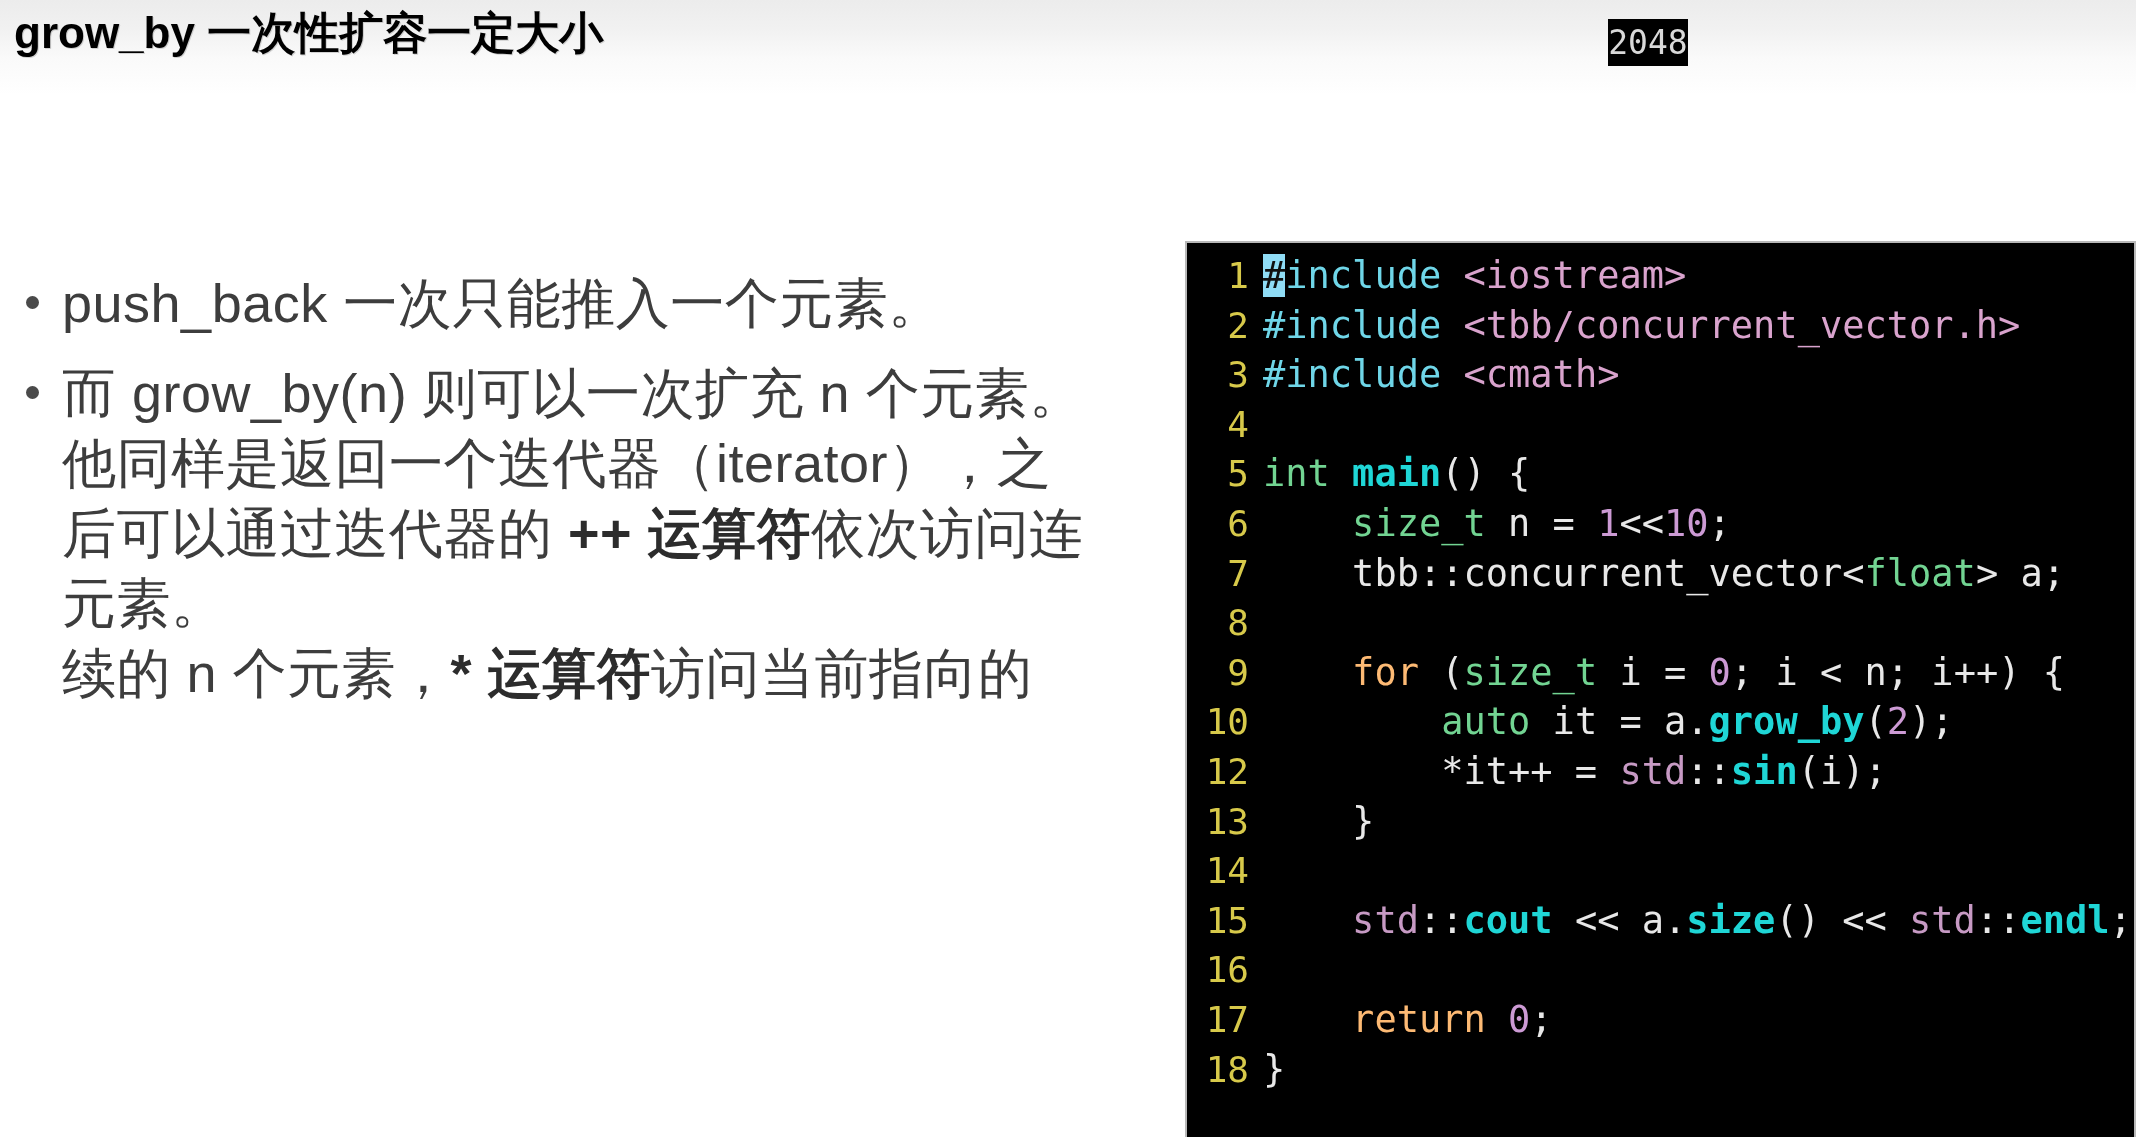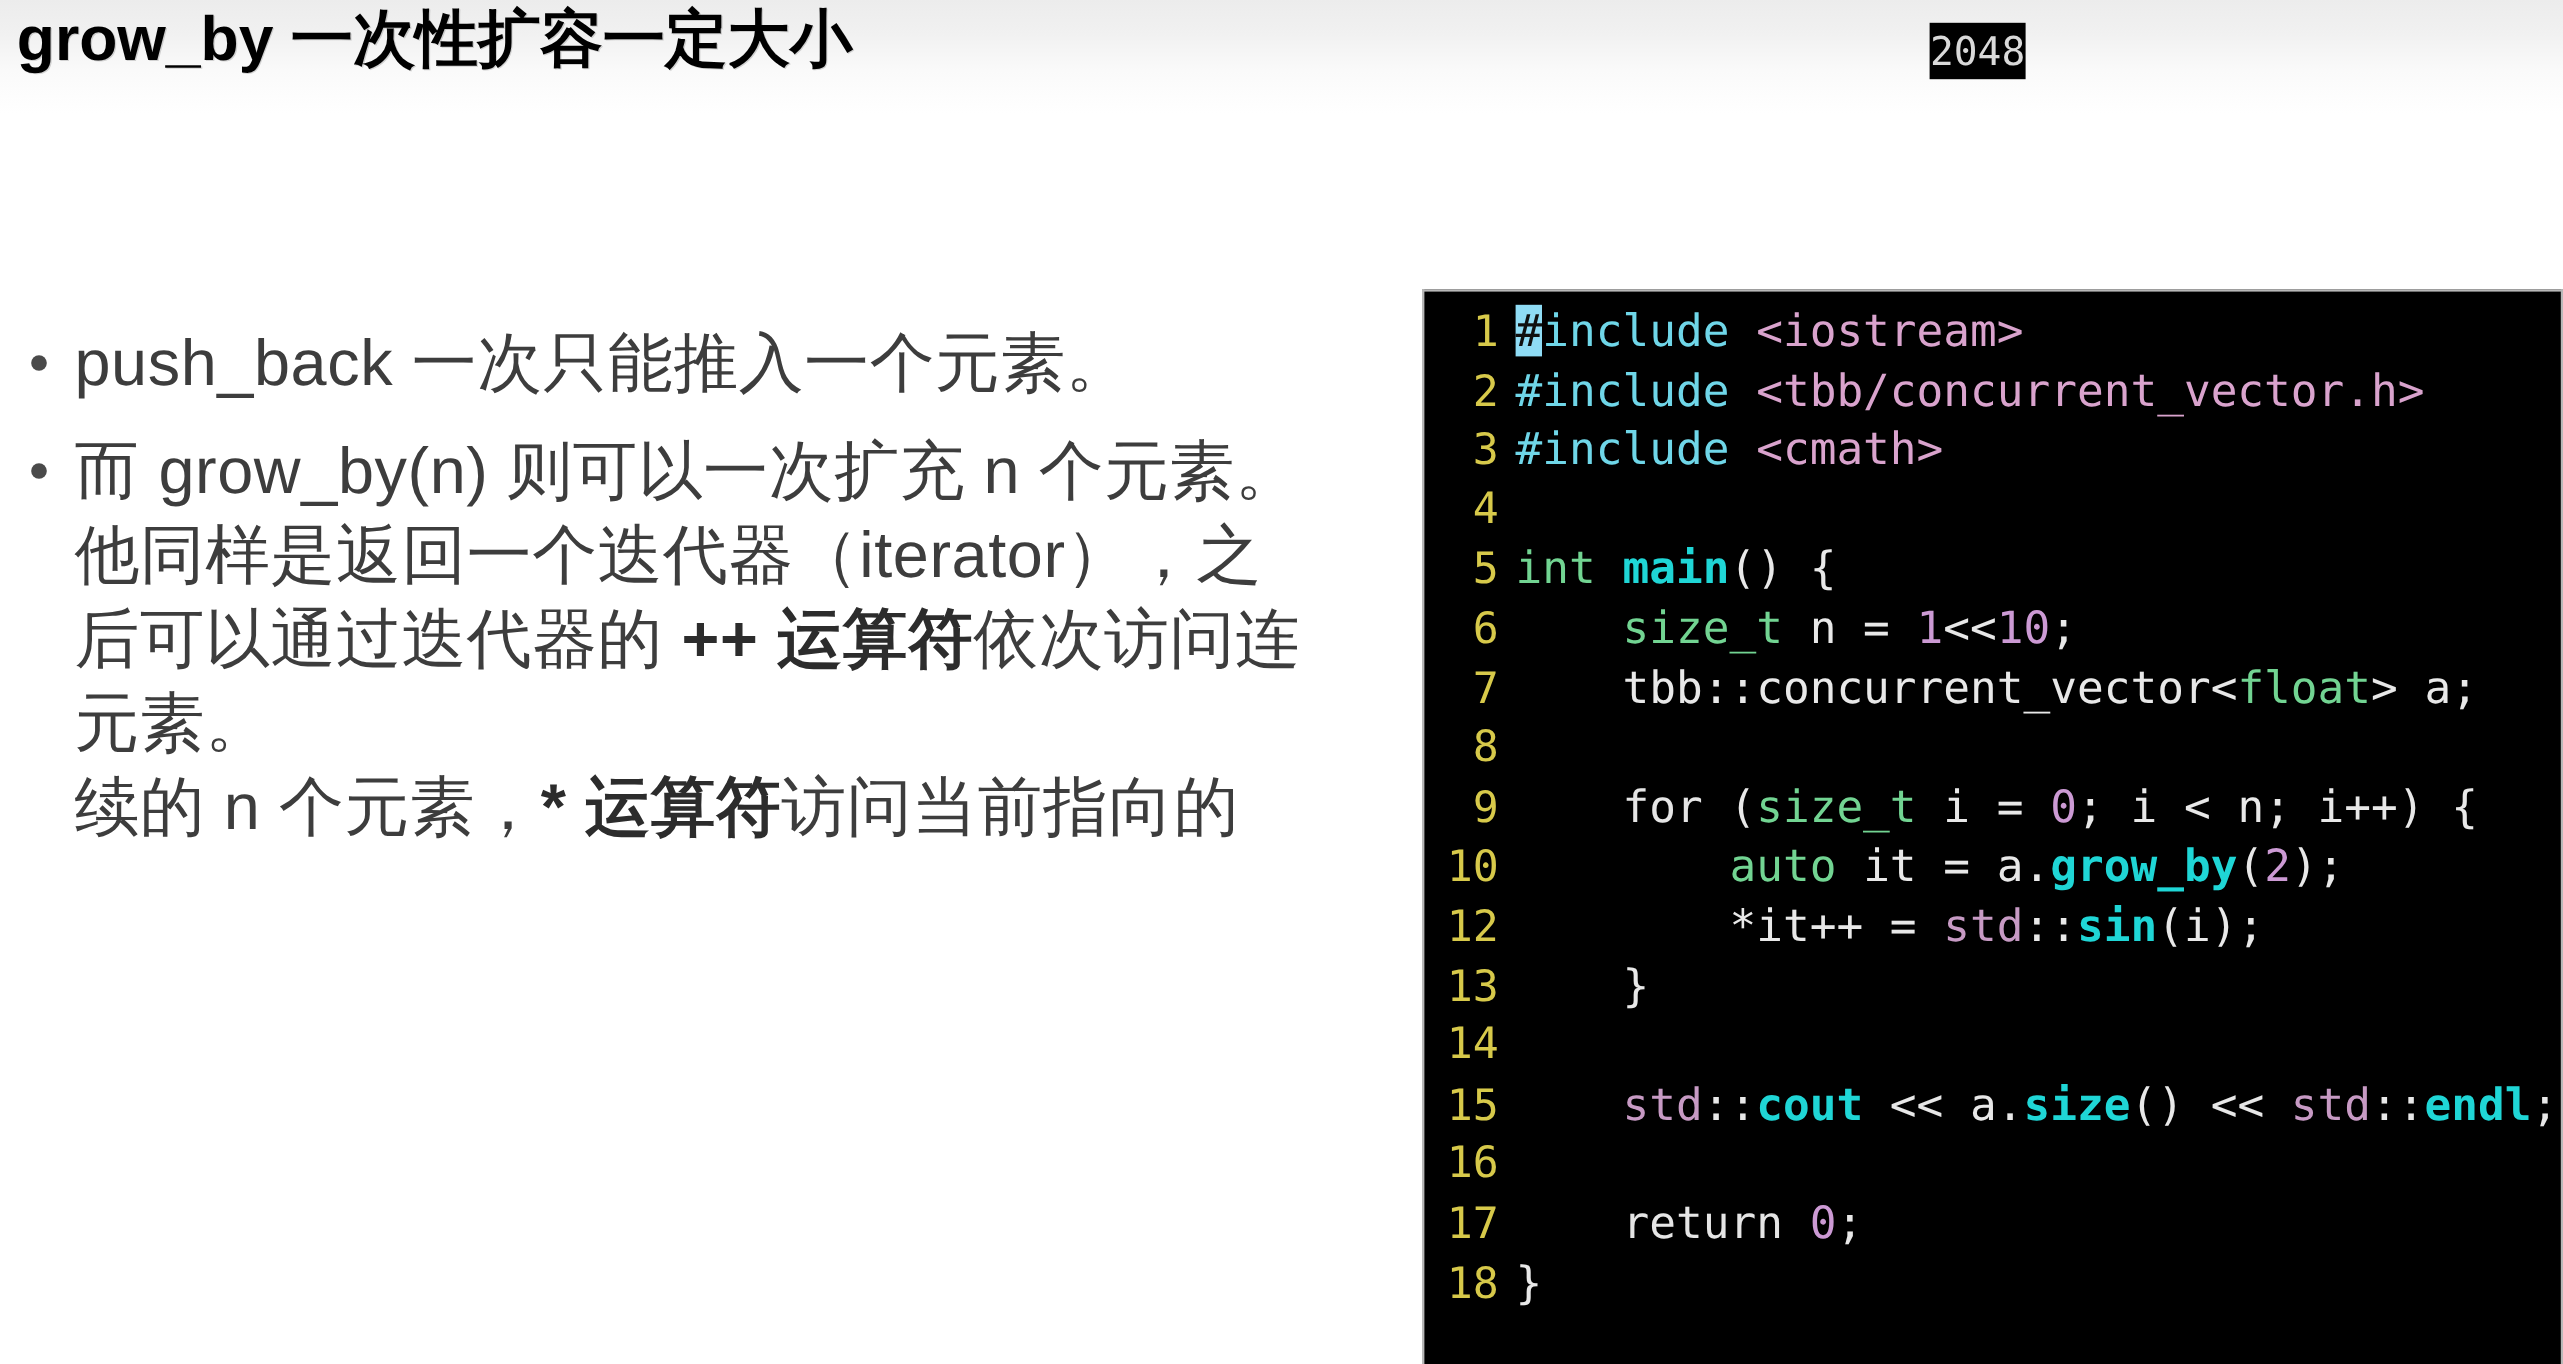--- a/index.html
+++ b/index.html
@@ -23,21 +23,21 @@
     height: 95px;
     background: linear-gradient(to bottom, #ececec 0%, #f1f1f1 30%, #fafafa 62%, #ffffff 100%);
     pointer-events: none;
   }
 
   
   #slide-title {
     position: absolute;
     left: 14px;
     top: 0px;
-    font-size: 52px;
+    font-size: 44px;
     font-weight: bold;
     color: #000000;
     letter-spacing: 0px;
     line-height: 66px;
     white-space: nowrap;
     text-shadow: 1px 1px 0 rgba(120,120,120,0.30);
   }
 
   
   #page-badge {
@@ -120,21 +120,21 @@
     font-size: 36px;
   }
   .code-text { color: #e8e8e8; }
 
   
   .t-pre   { color: #6fd6e8; }          
   .t-hdr   { color: #d9a3cd; }          
   .t-type  { color: #72d492; }          
   .t-fn    { color: #1fd6d6; font-weight: bold; }  
   .t-num   { color: #cc9ad4; }          
-  .t-kw    { color: #e5e5e5; }          
+  .t-kw    { color: #fdba74; }          
   .t-ns    { color: #c79ac4; }          
   .t-plain { color: #e8e8e8; }
   .cursor  { background: #8fdcf5; color: #101010; }
 </style>
 </head>
 <body>
 
 <div id="slide">
 
   <div id="top-gradient"></div>

